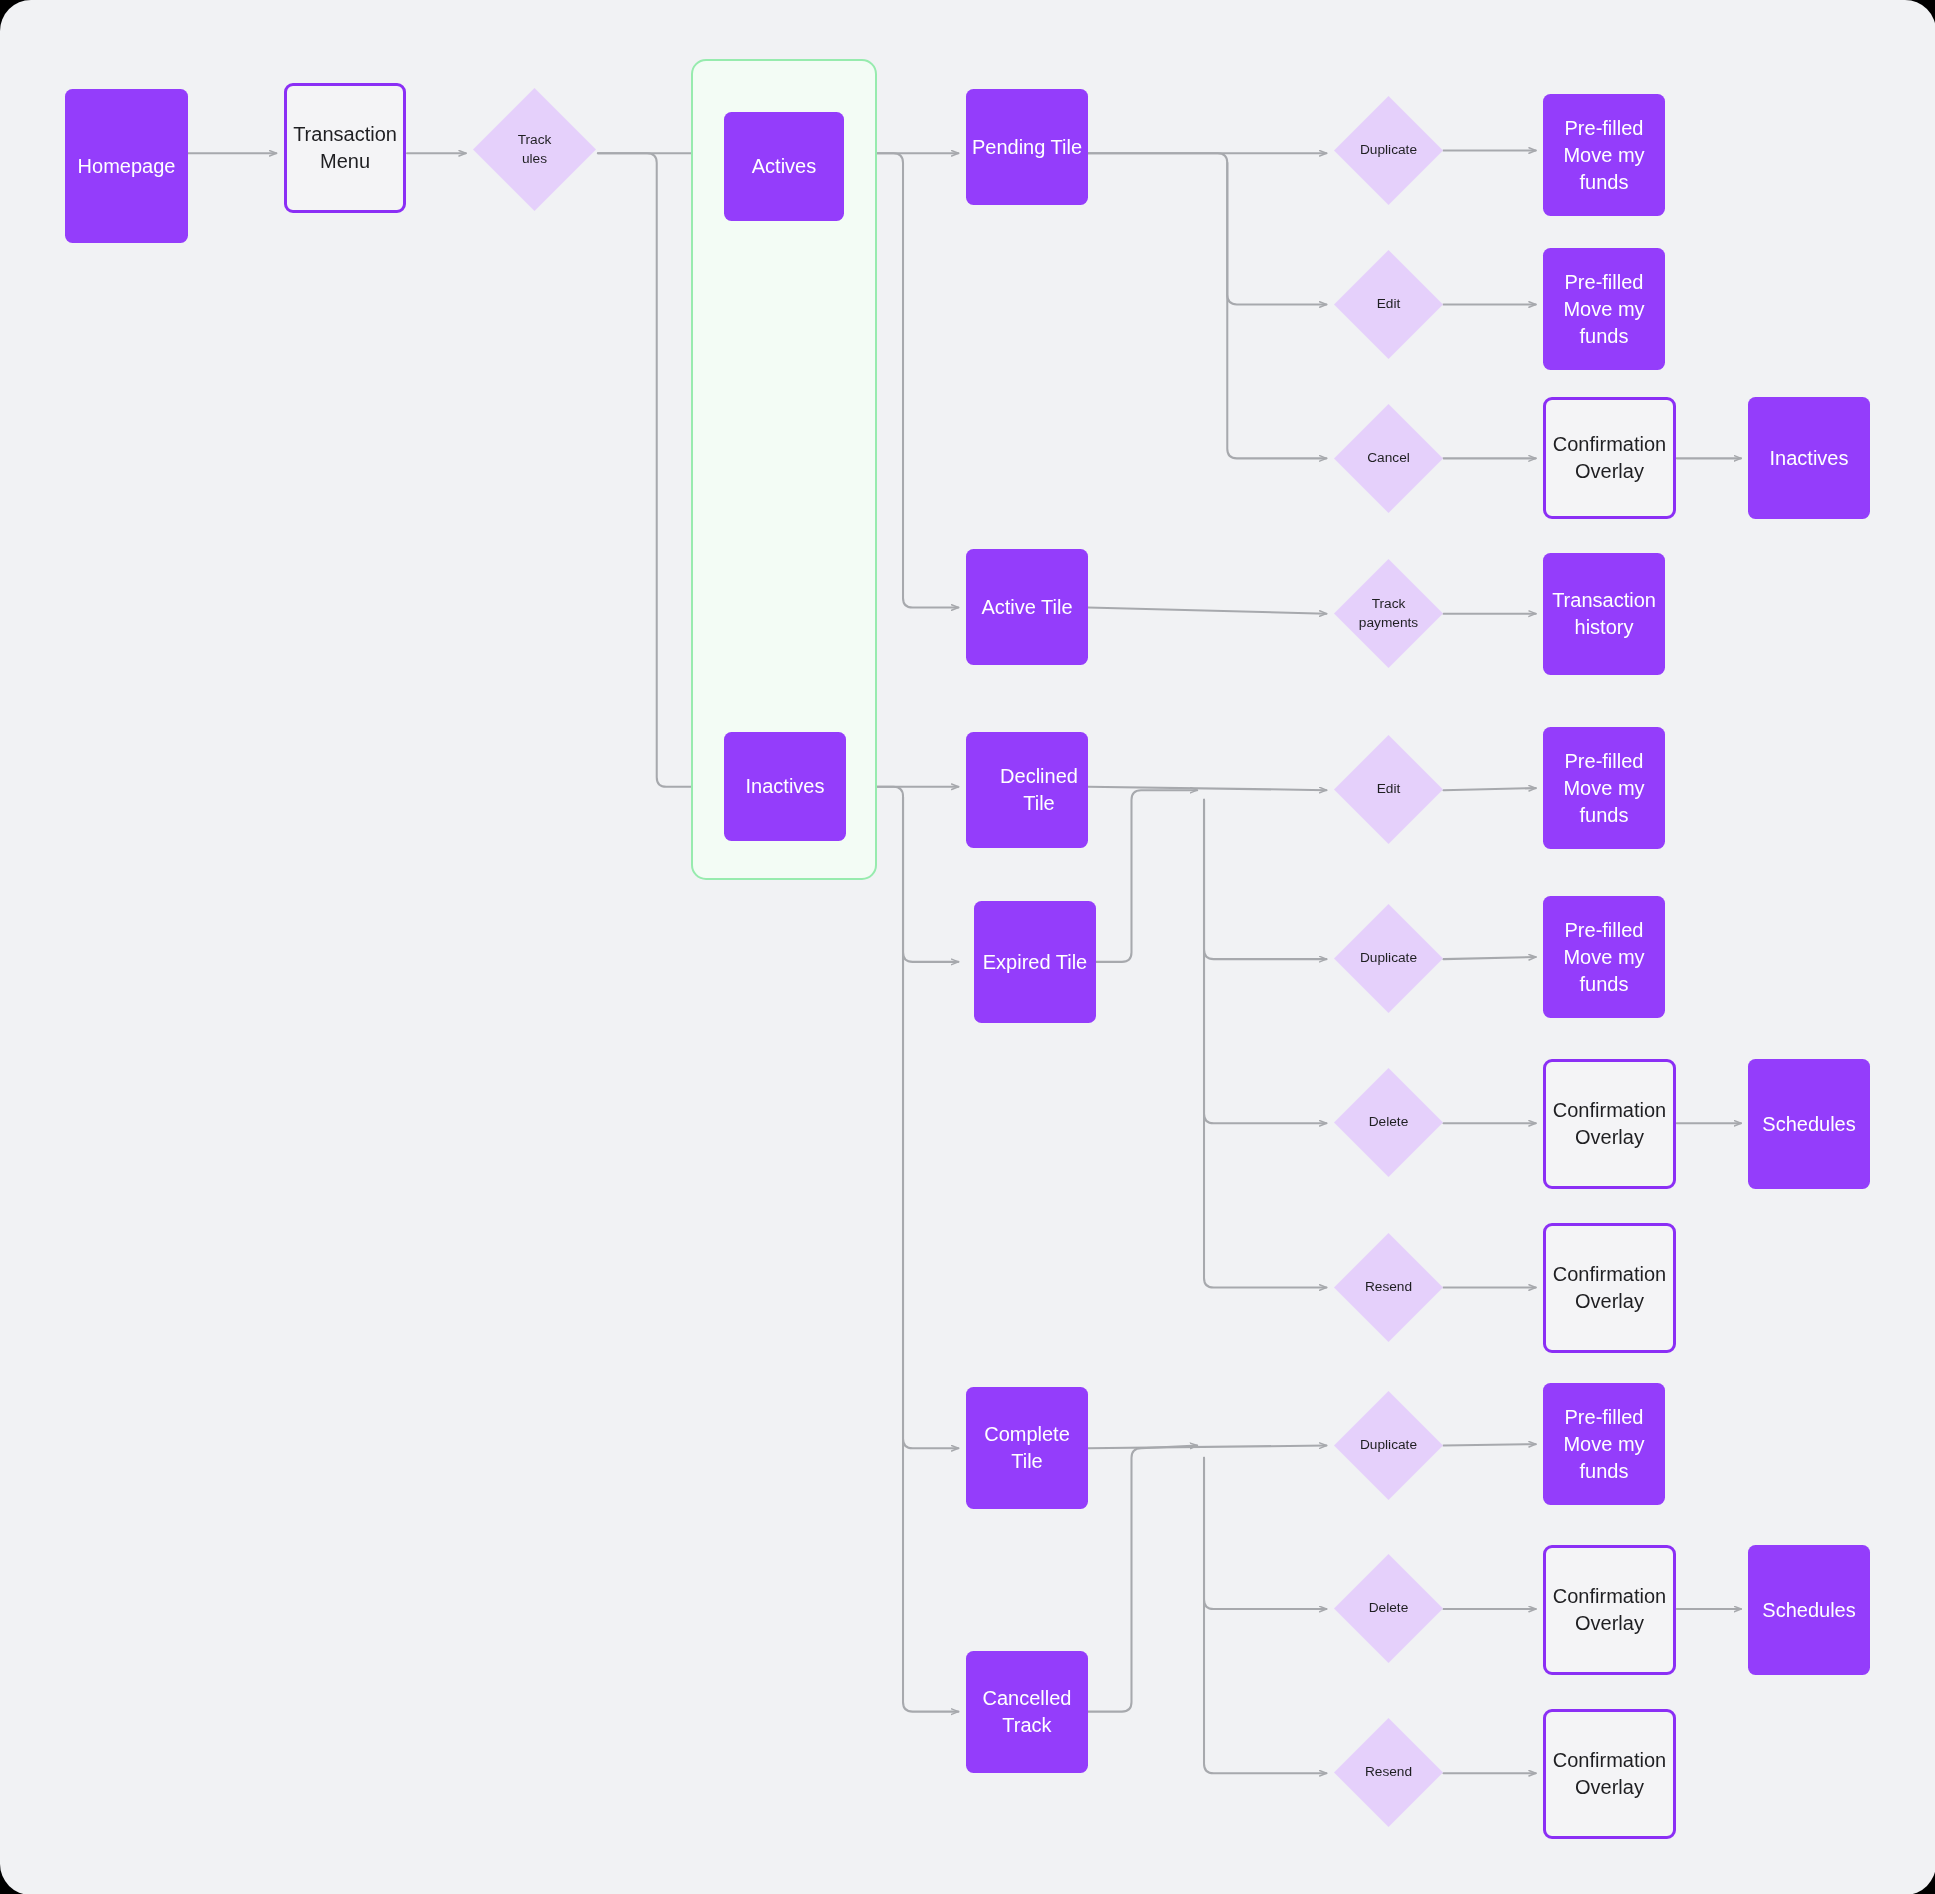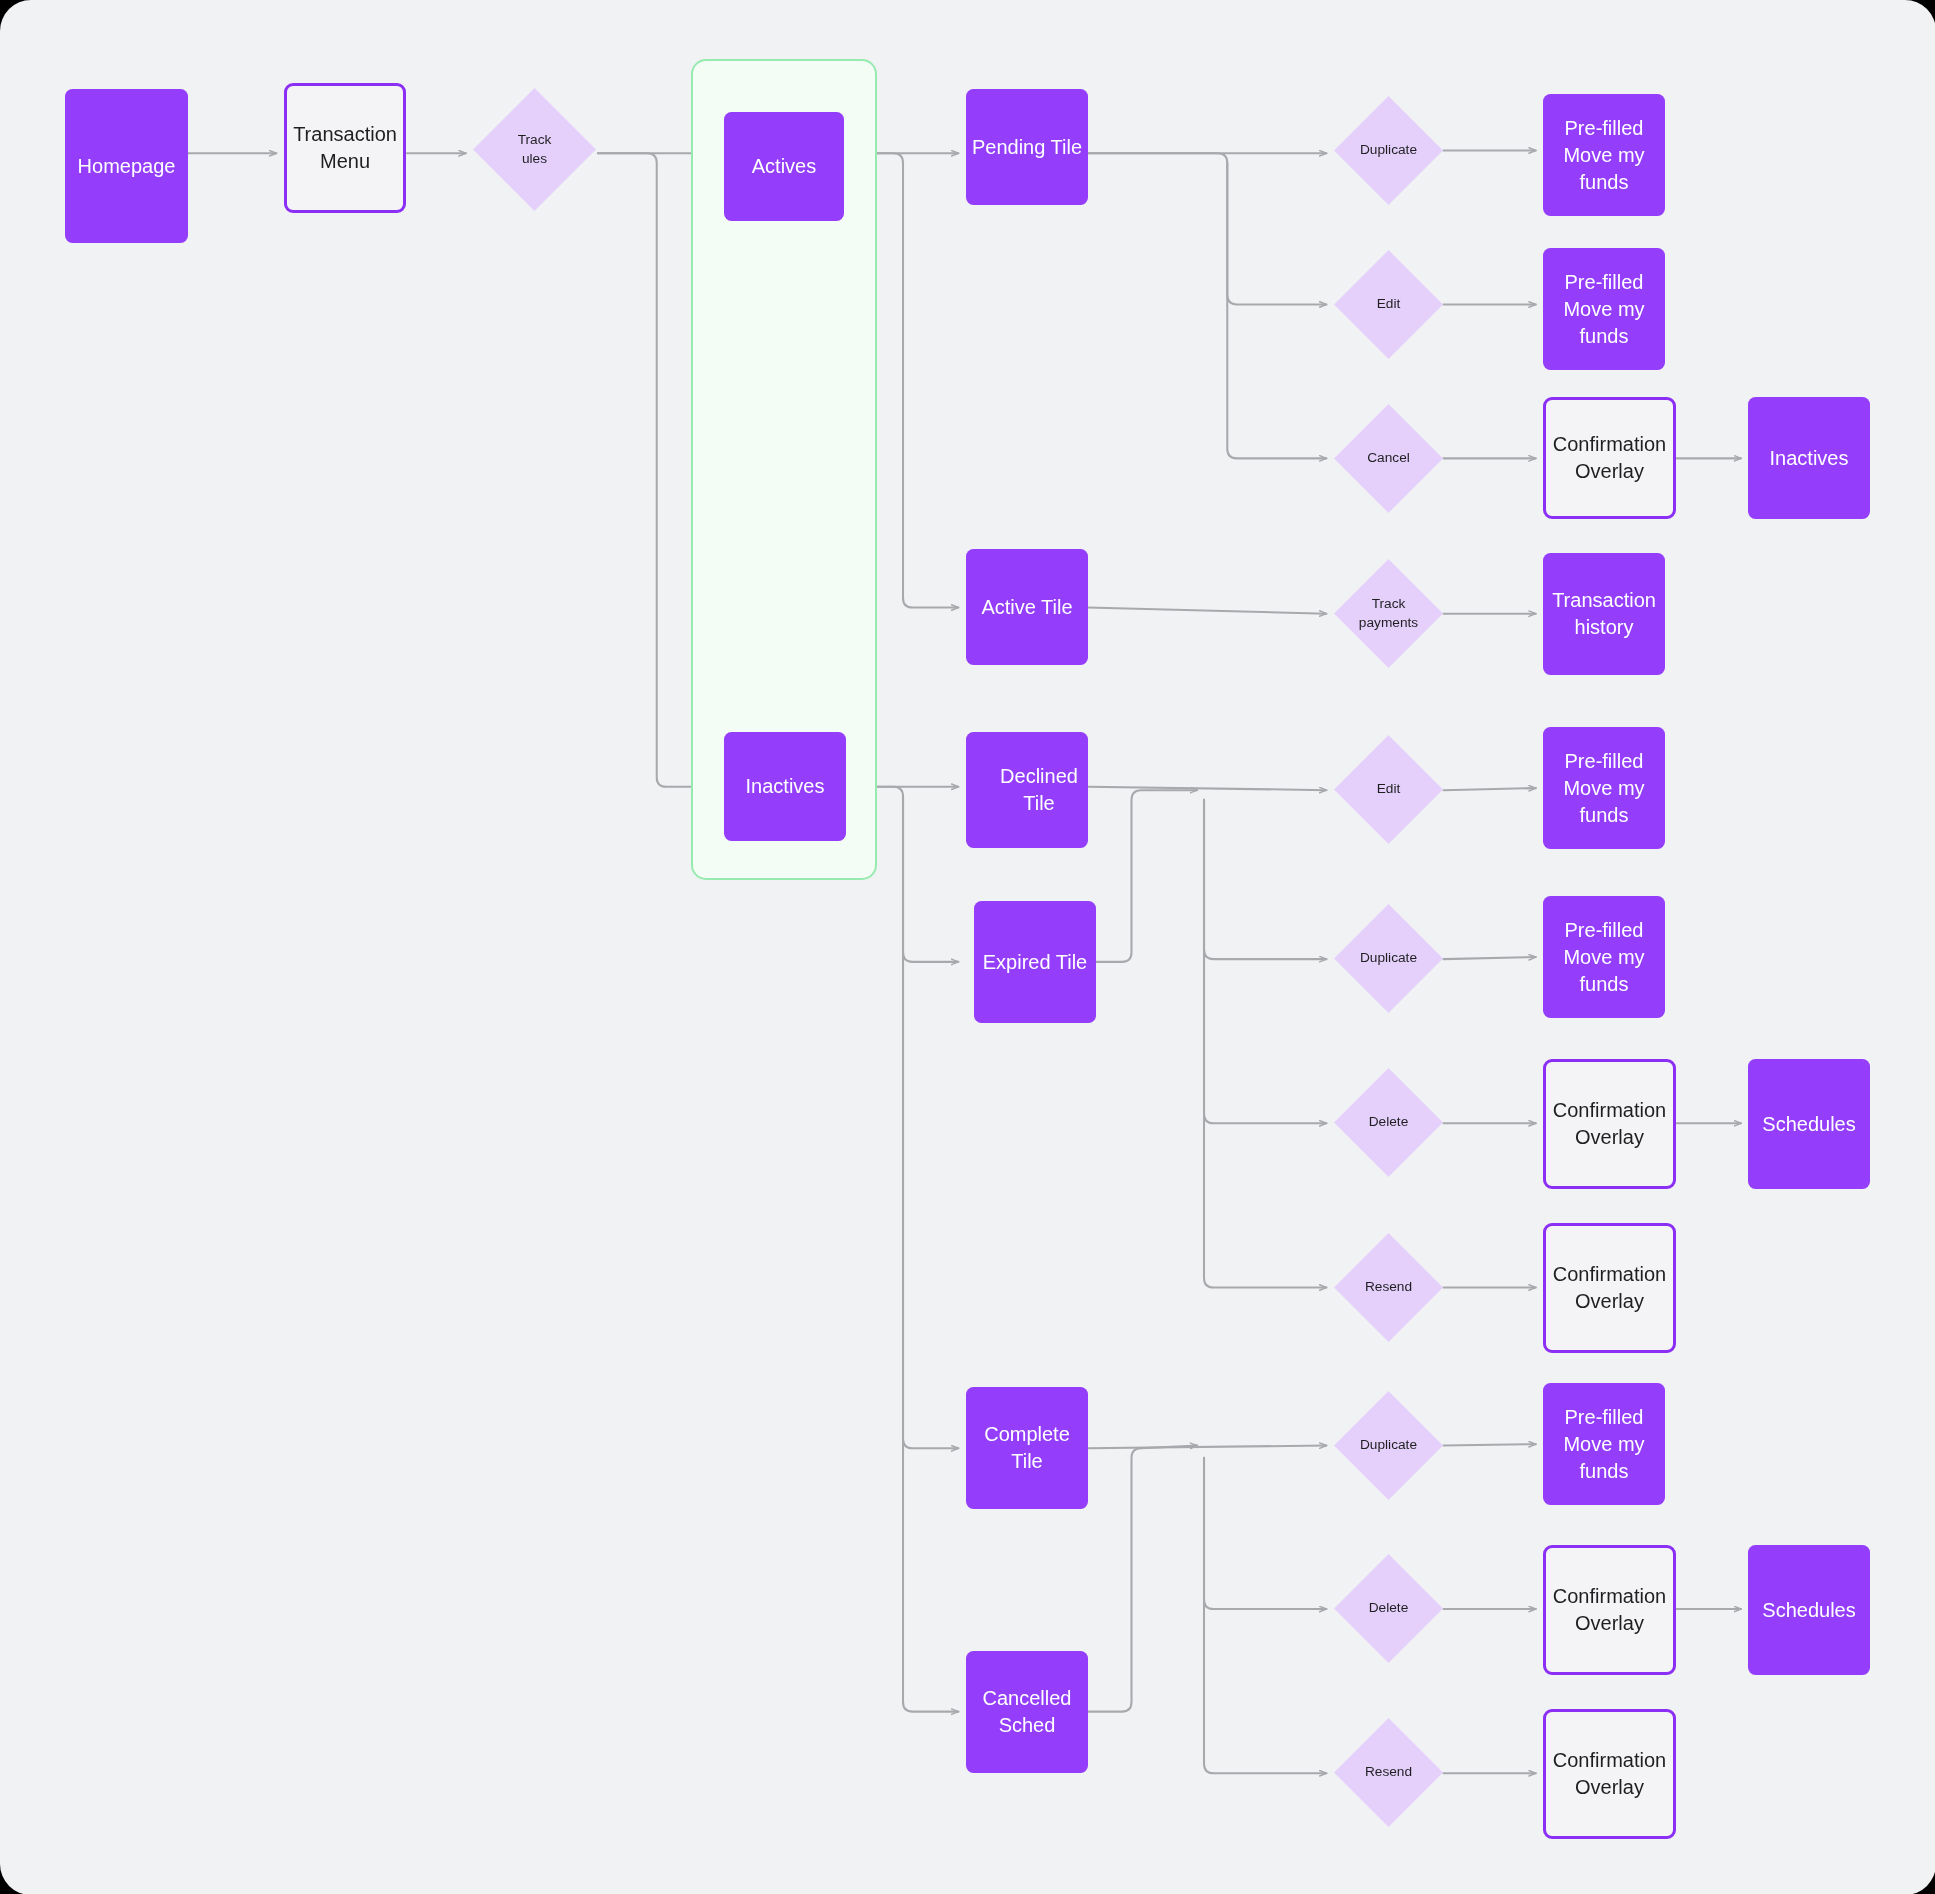--- a/index.html
+++ b/index.html
@@ -178,21 +178,21 @@
       </div>
       <div class="node n-solid" style="left: 966px; top: 901px; width: 122px; height: 122px; margin-left: 8px;">
         <span class="lbl">Expired Tile</span>
       </div>
       <div class="node n-solid" style="left: 966px; top: 1387px; width: 122px; height: 122px; justify-content: center;">
         <span class="lbl">Complete
 Tile</span>
       </div>
       <div class="node n-solid" style="left: 966px; top: 1651px; width: 122px; height: 122px;">
         <span class="lbl">Cancelled
-Sched</span>
+Track</span>
       </div>
       <div class="node n-diamond" style="left: 1334px; top: 96px; width: 109px; height: 109px;">
         <div class="dia-shape"></div>
         <div class="dia-label lbl">Duplicate</div>
       </div>
       <div class="node n-diamond" style="left: 1334px; top: 250px; width: 109px; height: 109px;">
         <div class="dia-shape"></div>
         <div class="dia-label lbl">Edit</div>
       </div>
       <div class="node n-diamond" style="left: 1334px; top: 404px; width: 109px; height: 109px;">

